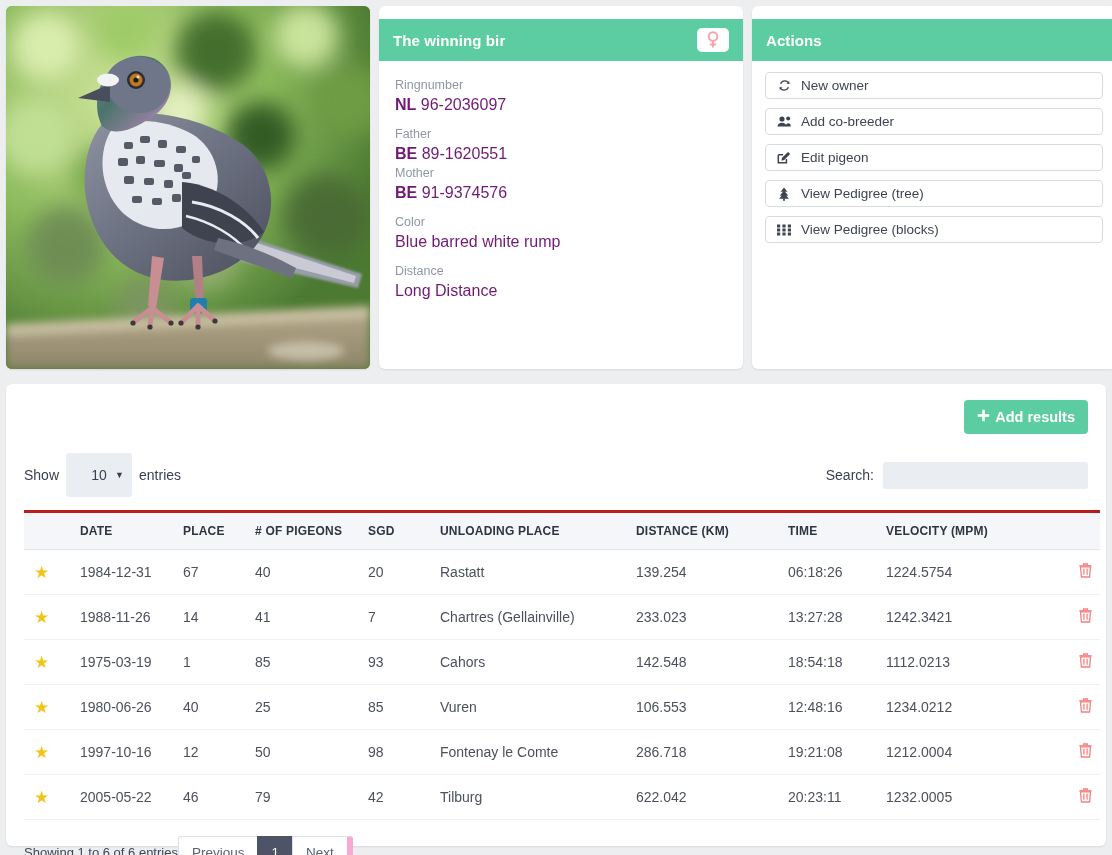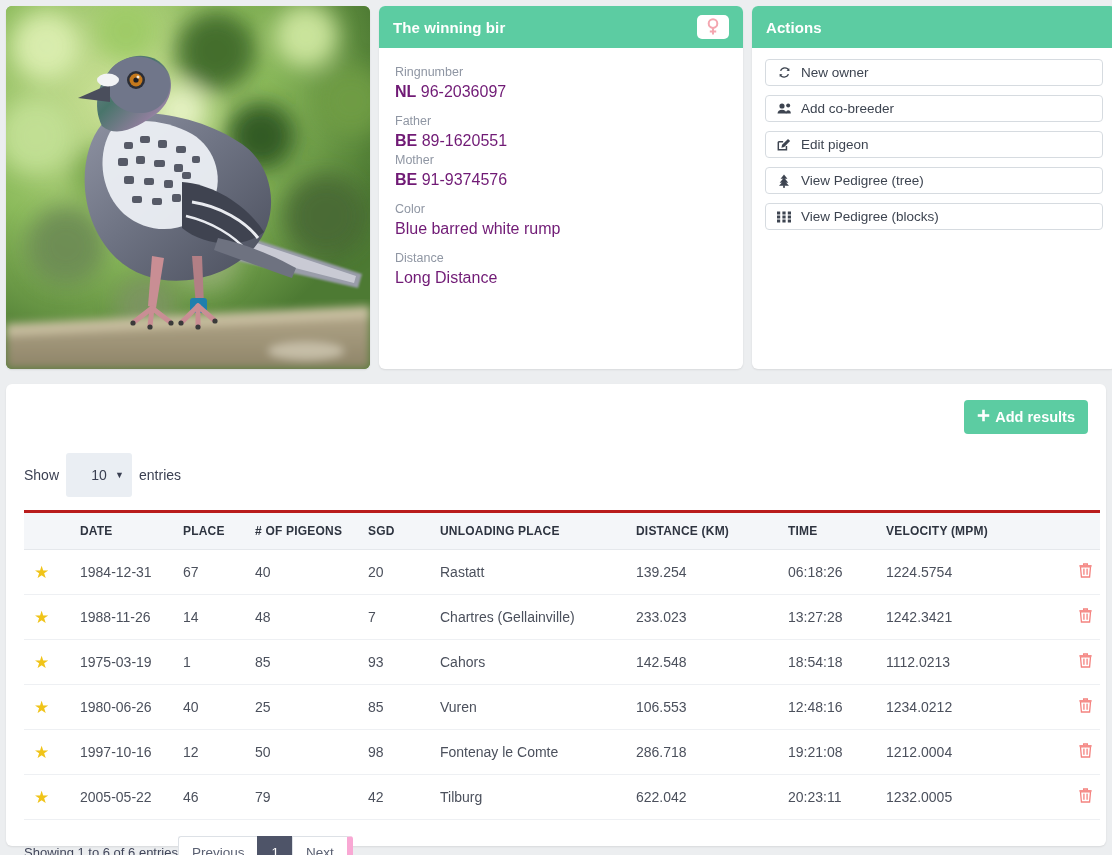--- a/index.html
+++ b/index.html
@@ -61,20 +61,21 @@
   .card-header {
     background: #5ccca2;
     color: #ffffff;
     font-weight: bold;
     font-size: 15px;
     padding: 0 14px;
     height: 42px;
     display: flex;
     align-items: center;
     justify-content: space-between;
+    margin-top: 13px;
   }
   .card-header .title { letter-spacing: .1px; }
   .sex-badge {
     background: #ffffff;
     border-radius: 5px;
     width: 32px;
     height: 24px;
     display: flex;
     align-items: center;
     justify-content: center;
@@ -540,20 +541,24 @@
 
   <div class="table-controls">
     <div class="show-entries">
       <span>Show</span>
       <div class="fake-select">
         <span>10</span>
         <span class="caret">▼</span>
       </div>
       <span>entries</span>
     </div>
+    <div class="search-wrap">
+      <span>Search:</span>
+      <input class="search-input" type="text" value="" placeholder="" style="">
+    </div>
   </div>
 
   <table class="results">
     <thead>
       <tr>
         <th class="c-star"></th>
         <th class="c-date">DATE</th>
         <th class="c-place">PLACE</th>
         <th class="c-pig"># OF PIGEONS</th>
         <th class="c-sgd">SGD</th>
@@ -586,21 +591,21 @@
               <rect x="8" y="6" width="1.4" height="6.6" fill="currentColor"></rect>
             </svg>
           </span>
         </td>
       </tr>
 
       <tr>
         <td class="c-star"><span class="star">★</span></td>
         <td class="c-date">1988-11-26</td>
         <td class="c-place">14</td>
-        <td class="c-pig">48</td>
+        <td class="c-pig">41</td>
         <td class="c-sgd">7</td>
         <td class="c-unl">Chartres (Gellainville)</td>
         <td class="c-dist">233.023</td>
         <td class="c-time">13:27:28</td>
         <td class="c-vel">1242.3421</td>
         <td class="c-del">
           <span class="trash">
             <svg width="13" height="15" viewBox="0 0 14 16" aria-hidden="true">
               <path d="M1.6 4h10.8l-1 11H2.6Z" fill="none" stroke="currentColor" stroke-width="1.4"></path>
               <rect x="0.4" y="2.2" width="13.2" height="1.6" fill="currentColor"></rect>

